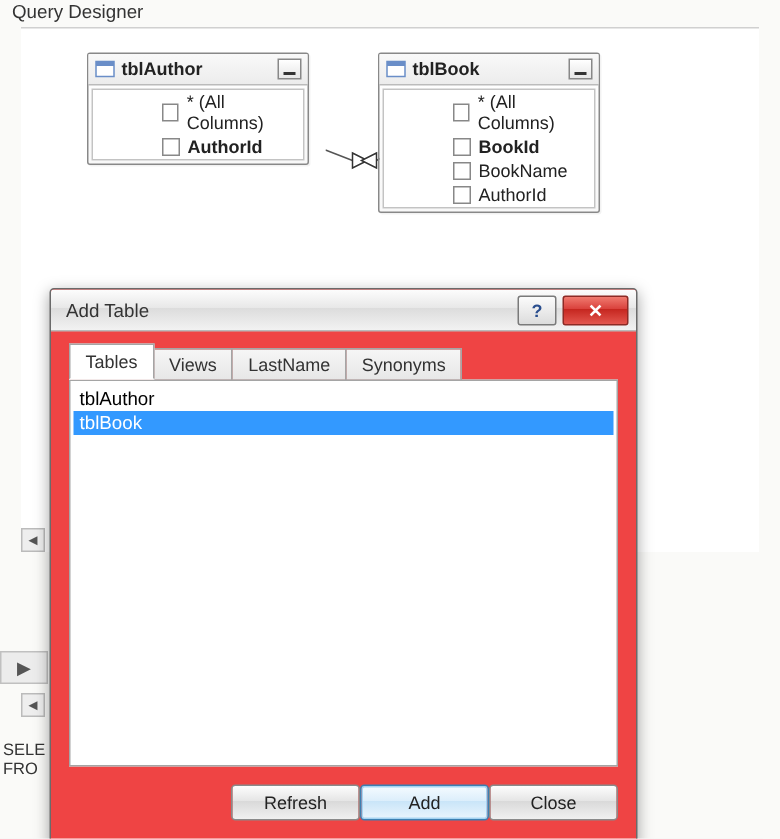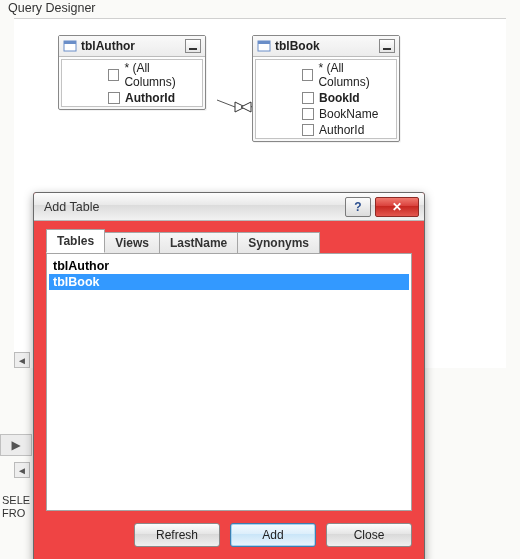--- a/index.html
+++ b/index.html
@@ -182,21 +182,20 @@
     width: 44px;
     margin-right: 5px;
     background: linear-gradient(#f07a6f,#d9403b 45%,#c62720 46%,#e3564e);
     border-color: #8d2a25;
     color: #fff;
     font-weight: bold;
     font-size: 12px;
   }
   .dlg-body {
     padding: 10px 12px 0 12px;
-    font-weight: bold;
   }
   .tabstrip {
     display: flex;
     align-items: flex-end;
     height: 22px;
     position: relative;
   }
   .tab {
     padding: 3px 10px;
     border: 1px solid #a5a5a5;
@@ -228,21 +227,20 @@
     font-size: 12.5px;
     cursor: pointer;
   }
   .list-item.selected {
     background: #3399ff;
     color: #fff;
   }
   .dlg-buttons {
     display: flex;
     justify-content: flex-end;
-    gap: 10px;
     padding: 12px 12px 12px 0;
   }
   .push-btn {
     min-width: 86px;
     height: 24px;
     border: 1px solid #8a8a8a;
     border-radius: 3px;
     background: linear-gradient(#fdfdfd,#e5e5e5 45%,#d9d9d9 46%,#f0f0f0);
     font-size: 12px;
     color: #222;

